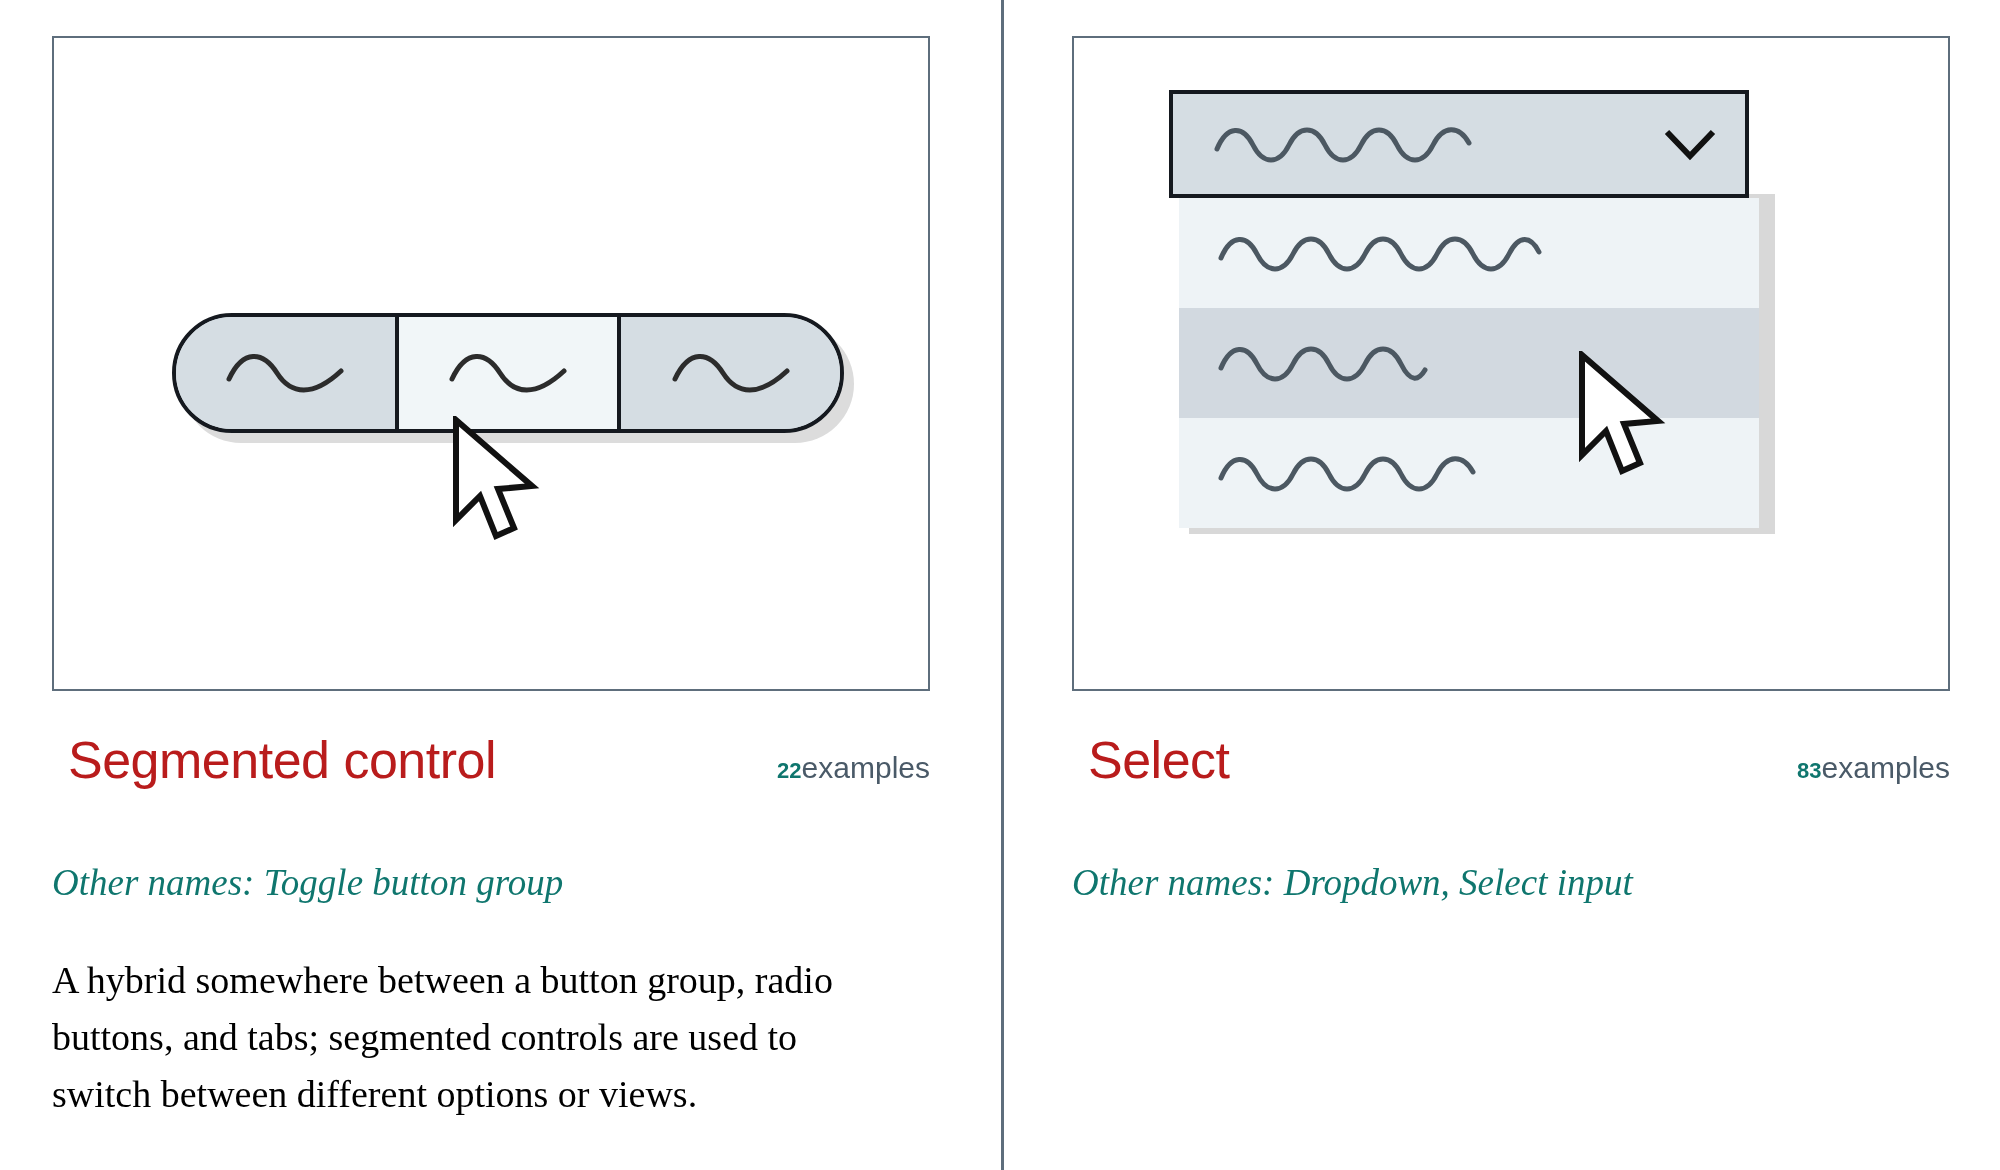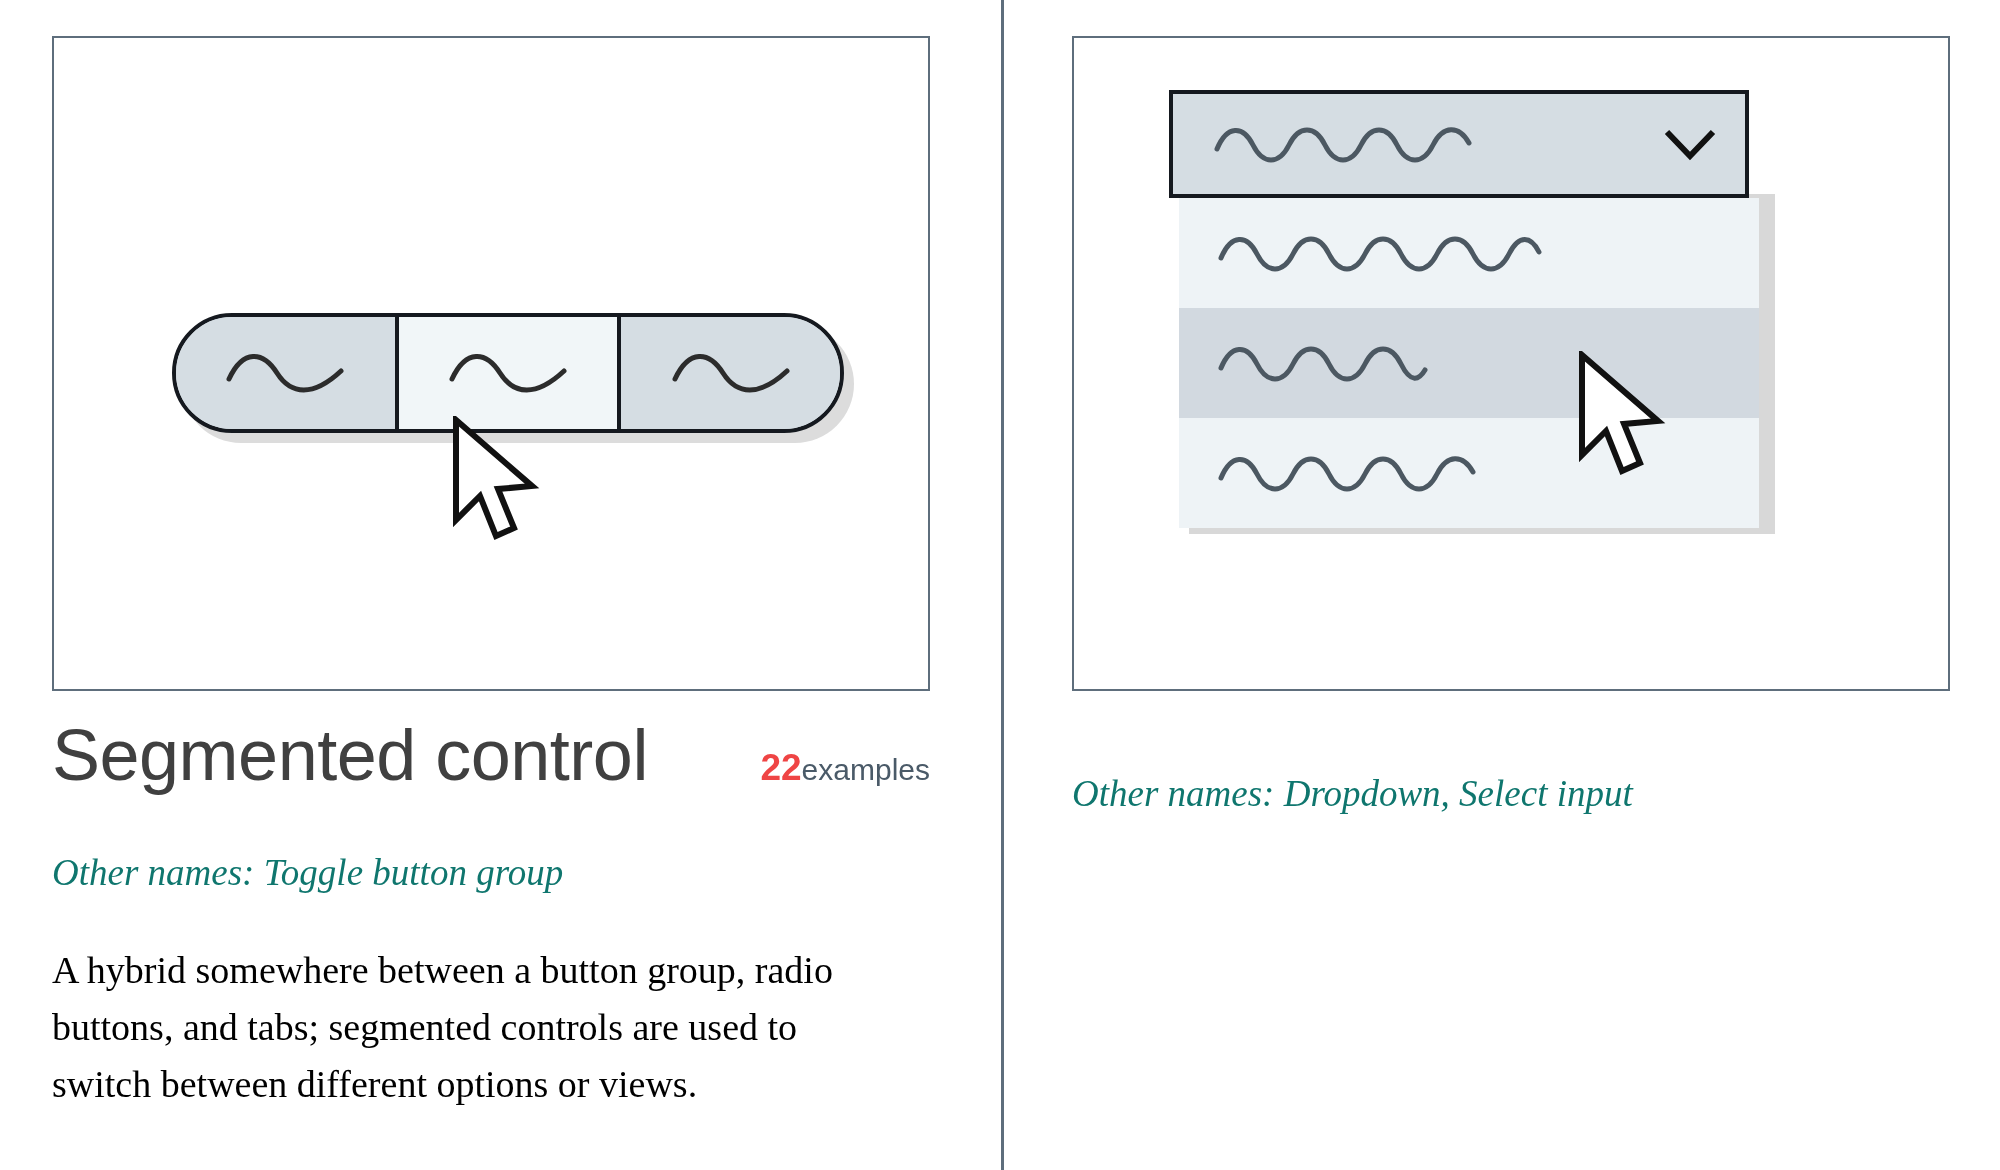--- a/index.html
+++ b/index.html
@@ -175,39 +175,39 @@
     width: 878px;
   }
   .title-row {
     display: flex;
     align-items: baseline;
     justify-content: space-between;
     width: 878px;
   }
   .component-title {
     font-family: "Liberation Sans", sans-serif;
-    font-size: 72px;
+    font-size: 52px;
     font-weight: 400;
-    color: #404040;
+    color: #b91c1c;
     letter-spacing: -0.5px;
     line-height: 1.1;
-    margin: 0;
+    margin: 16px;
     white-space: nowrap;
   }
   .examples-count {
     font-family: "Liberation Sans", sans-serif;
     font-size: 30px;
     color: #4a5a68;
     white-space: nowrap;
     line-height: 1.1;
   }
   .examples-count .count {
     font-weight: 700;
-    font-size: 37px;
-    color: #ef4444;
+    font-size: 22px;
+    color: #0f766e;
     text-align: right;
   }
   .examples-count .label {
     font-weight: 400;
   }
 
   .other-names {
     font-family: "Liberation Serif", serif;
     font-style: italic;
     font-size: 37px;
@@ -327,18 +327,24 @@
         </div>
 
         <svg class="cursor select-cursor" viewBox="0 0 92 128">
           <path d="M6 4 L6 104 L30 80 L46 120 L64 112 L48 73 L82 70 Z" fill="#ffffff" stroke="#111111" stroke-width="6" stroke-linejoin="miter"></path>
         </svg>
 
       </div>
     </div>
 
     <div class="meta">
+      <div class="title-row">
+        <h2 class="component-title">Select</h2>
+        <div class="examples-count">
+          <span class="count">83</span><span class="label">examples</span>
+        </div>
+      </div>
       <p class="other-names">Other names: Dropdown, Select input</p>
     </div>
 
   </div>
 
 </div>
 
 </body></html>

